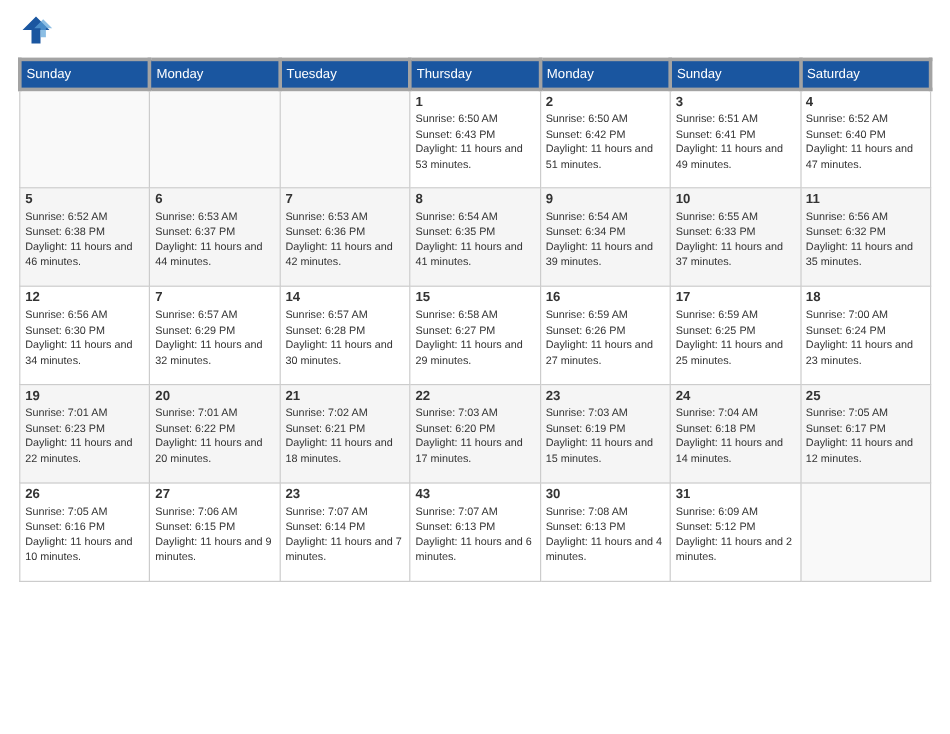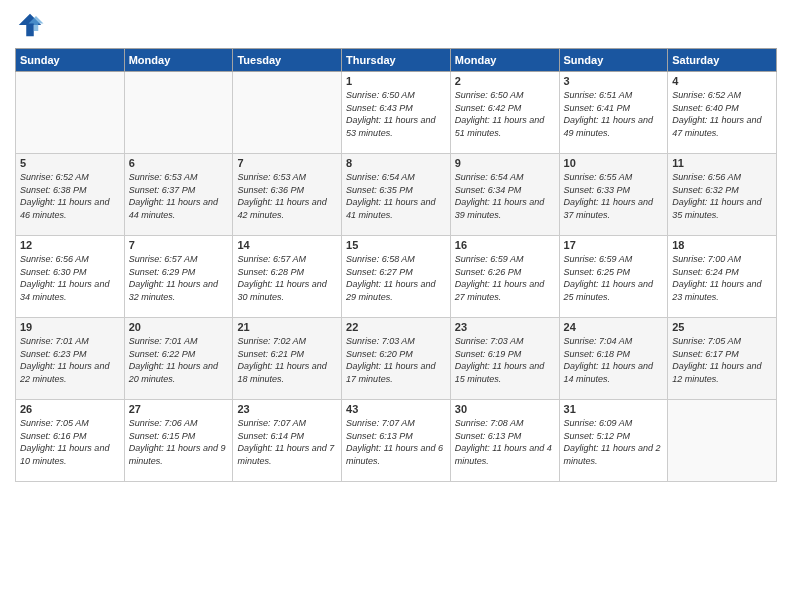--- a/index.html
+++ b/index.html
@@ -51,24 +51,24 @@
     }
     .calendar {
       width: 100%;
       border-collapse: collapse;
       table-layout: fixed;
     }
     .calendar th {
       background: #1a56a0;
       color: #fff;
       font-size: 11px;
-      font-weight: bold;
+      font-weight: normal;
       padding: 5px 4px;
       text-align: left;
-      border: 1px solid #a3a3a3;
+      border: 3px solid #a3a3a3;
     }
     .calendar td {
       vertical-align: top;
       border: 1px solid #ccc;
       padding: 3px 4px;
       font-size: 9.5px;
       color: #333;
       height: 82px;
       background: #fff;
     }
@@ -81,21 +81,20 @@
     .day-num {
       font-weight: bold;
       font-size: 11px;
       display: block;
       margin-bottom: 2px;
     }
     .day-info {
       font-size: 9px;
       line-height: 1.4;
       color: #333;
-      font-style: italic;
     }
     .empty { background: #f9f9f9 !important; }
   </style>
 </head>
 <body>
 
 <div class="page">
   <div class="header">
     <div class="logo">
       <svg class="logo-icon" viewBox="0 0 40 40">

